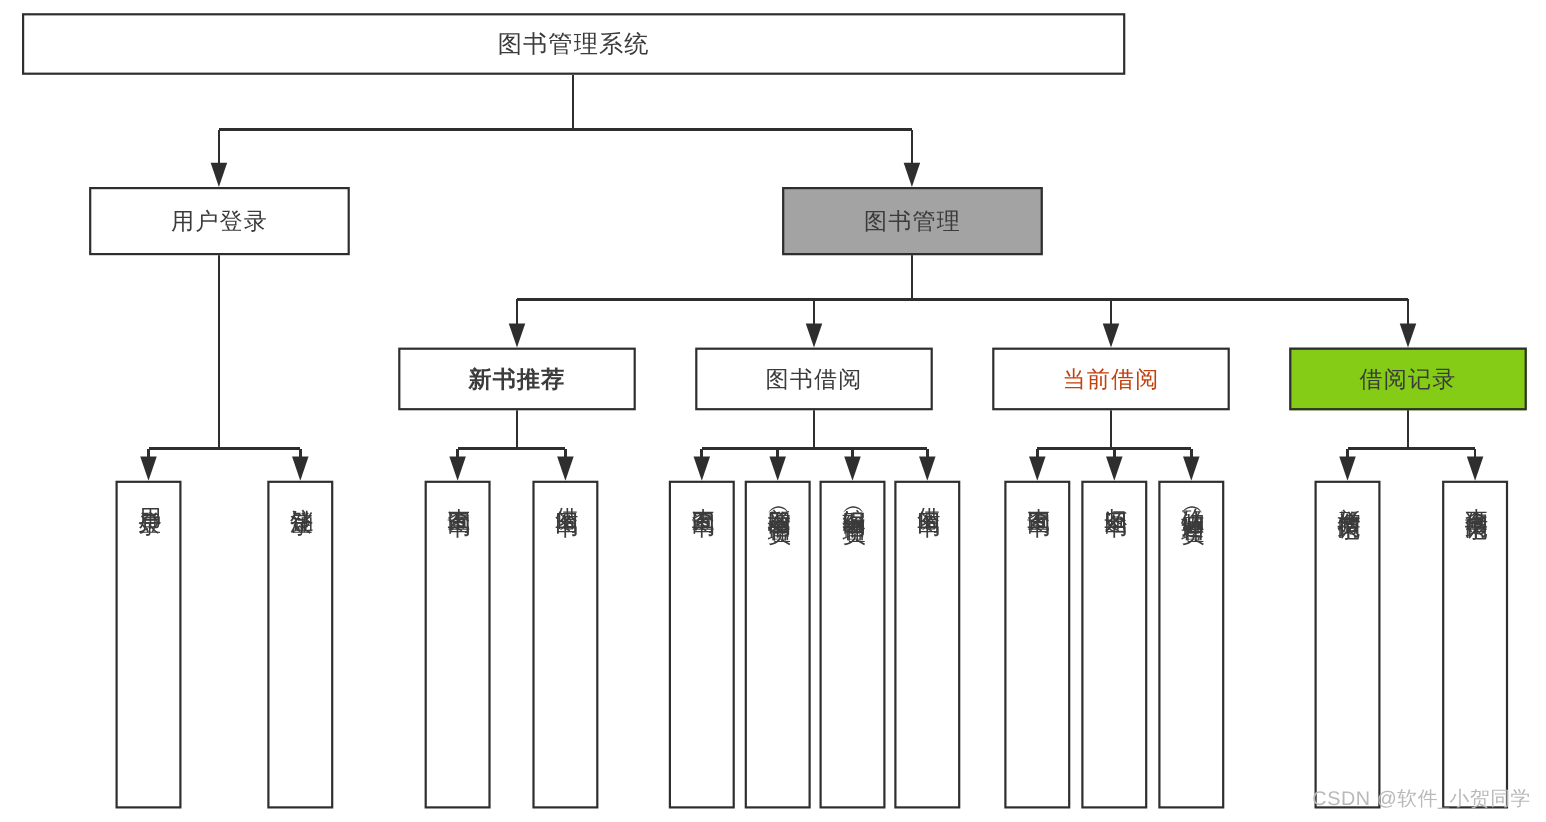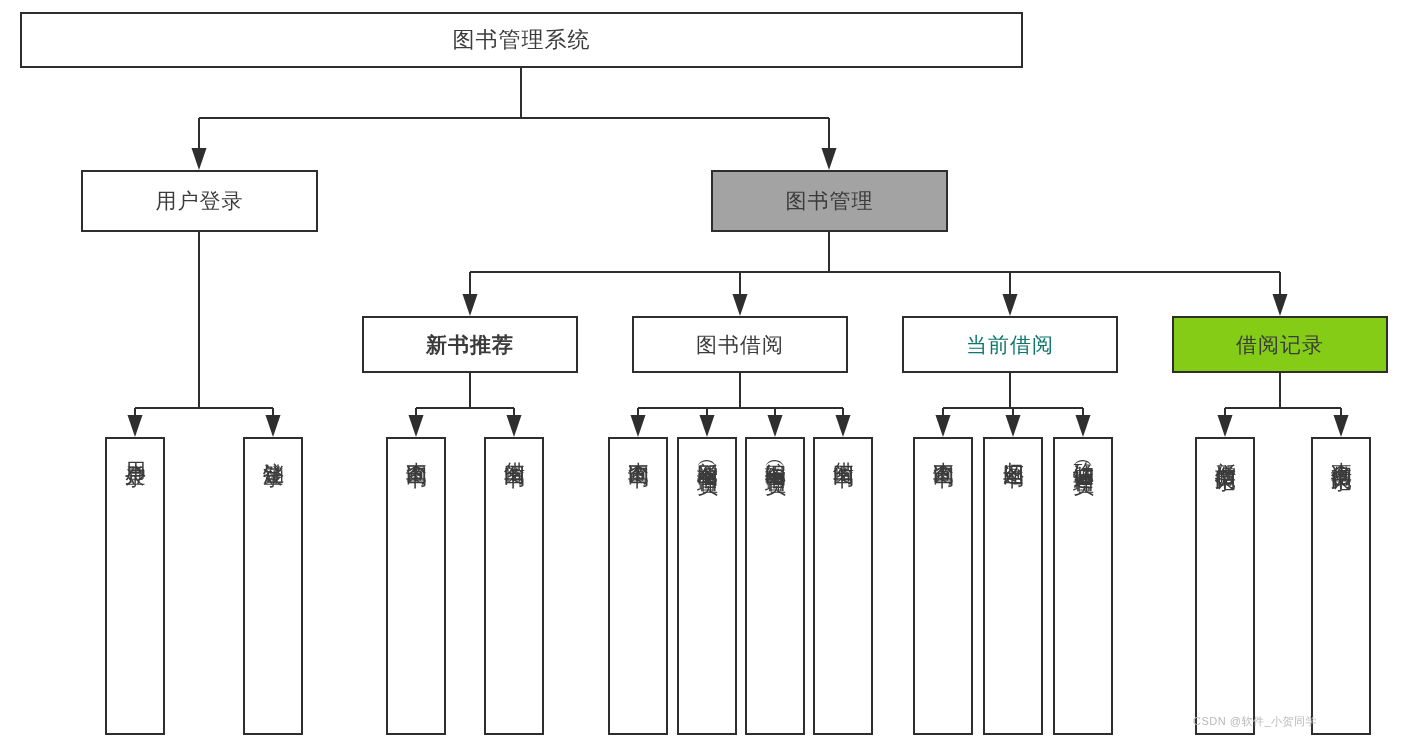--- a/index.html
+++ b/index.html
@@ -55,21 +55,21 @@
     white-space: nowrap;
     color: #3b3b3b;
   }
   .node.root {
     font-size: 22px;
   }
   .watermark {
     position: absolute;
     left: 1193px;
     top: 714px;
-    font-size: 11px;
+    font-size: 18px;
     color: #b9b9b9;
     white-space: nowrap;
     z-index: 3;
     letter-spacing: 0.5px;
   }
 </style>
 </head>
 <body>
 
 <div id="diagram-root">
@@ -139,21 +139,21 @@
       <div class="node horizontal" style="left: 711px; top: 170px; width: 237px; height: 62px; border-color: rgb(46, 46, 46); background: #a3a3a3; font-family: Liberation Mono, monospace;">
         <span style="color: rgb(59, 59, 59);">图书管理</span>
       </div>
       <div class="node horizontal" style="left: 362px; top: 316px; width: 216px; height: 57px; border-color: rgb(46, 46, 46); background: rgb(255, 255, 255); font-weight: bold;">
         <span style="color: rgb(59, 59, 59);">新书推荐</span>
       </div>
       <div class="node horizontal" style="left: 632px; top: 316px; width: 216px; height: 57px; border-color: rgb(46, 46, 46); background: rgb(255, 255, 255);">
         <span style="color: rgb(59, 59, 59);">图书借阅</span>
       </div>
       <div class="node horizontal" style="left: 902px; top: 316px; width: 216px; height: 57px; border-color: rgb(46, 46, 46); background: rgb(255, 255, 255);">
-        <span style="color: #0f766e;">当前借阅</span>
+        <span style="color: #c2410c;">当前借阅</span>
       </div>
       <div class="node horizontal" style="left: 1172px; top: 316px; width: 216px; height: 57px; border-color: rgb(46, 46, 46); background: #84cc16;">
         <span style="color: rgb(59, 59, 59);">借阅记录</span>
       </div>
       <div class="node vertical" style="left: 105px; top: 437px; width: 60px; height: 298px; border-color: rgb(46, 46, 46); background: rgb(255, 255, 255);">
         <span class="vlabel" style="color: rgb(59, 59, 59);">用户登录</span>
       </div>
       <div class="node vertical" style="left: 243px; top: 437px; width: 60px; height: 298px; border-color: rgb(46, 46, 46); background: rgb(255, 255, 255);">
         <span class="vlabel" style="color: rgb(59, 59, 59);">注销登录</span>
       </div>

